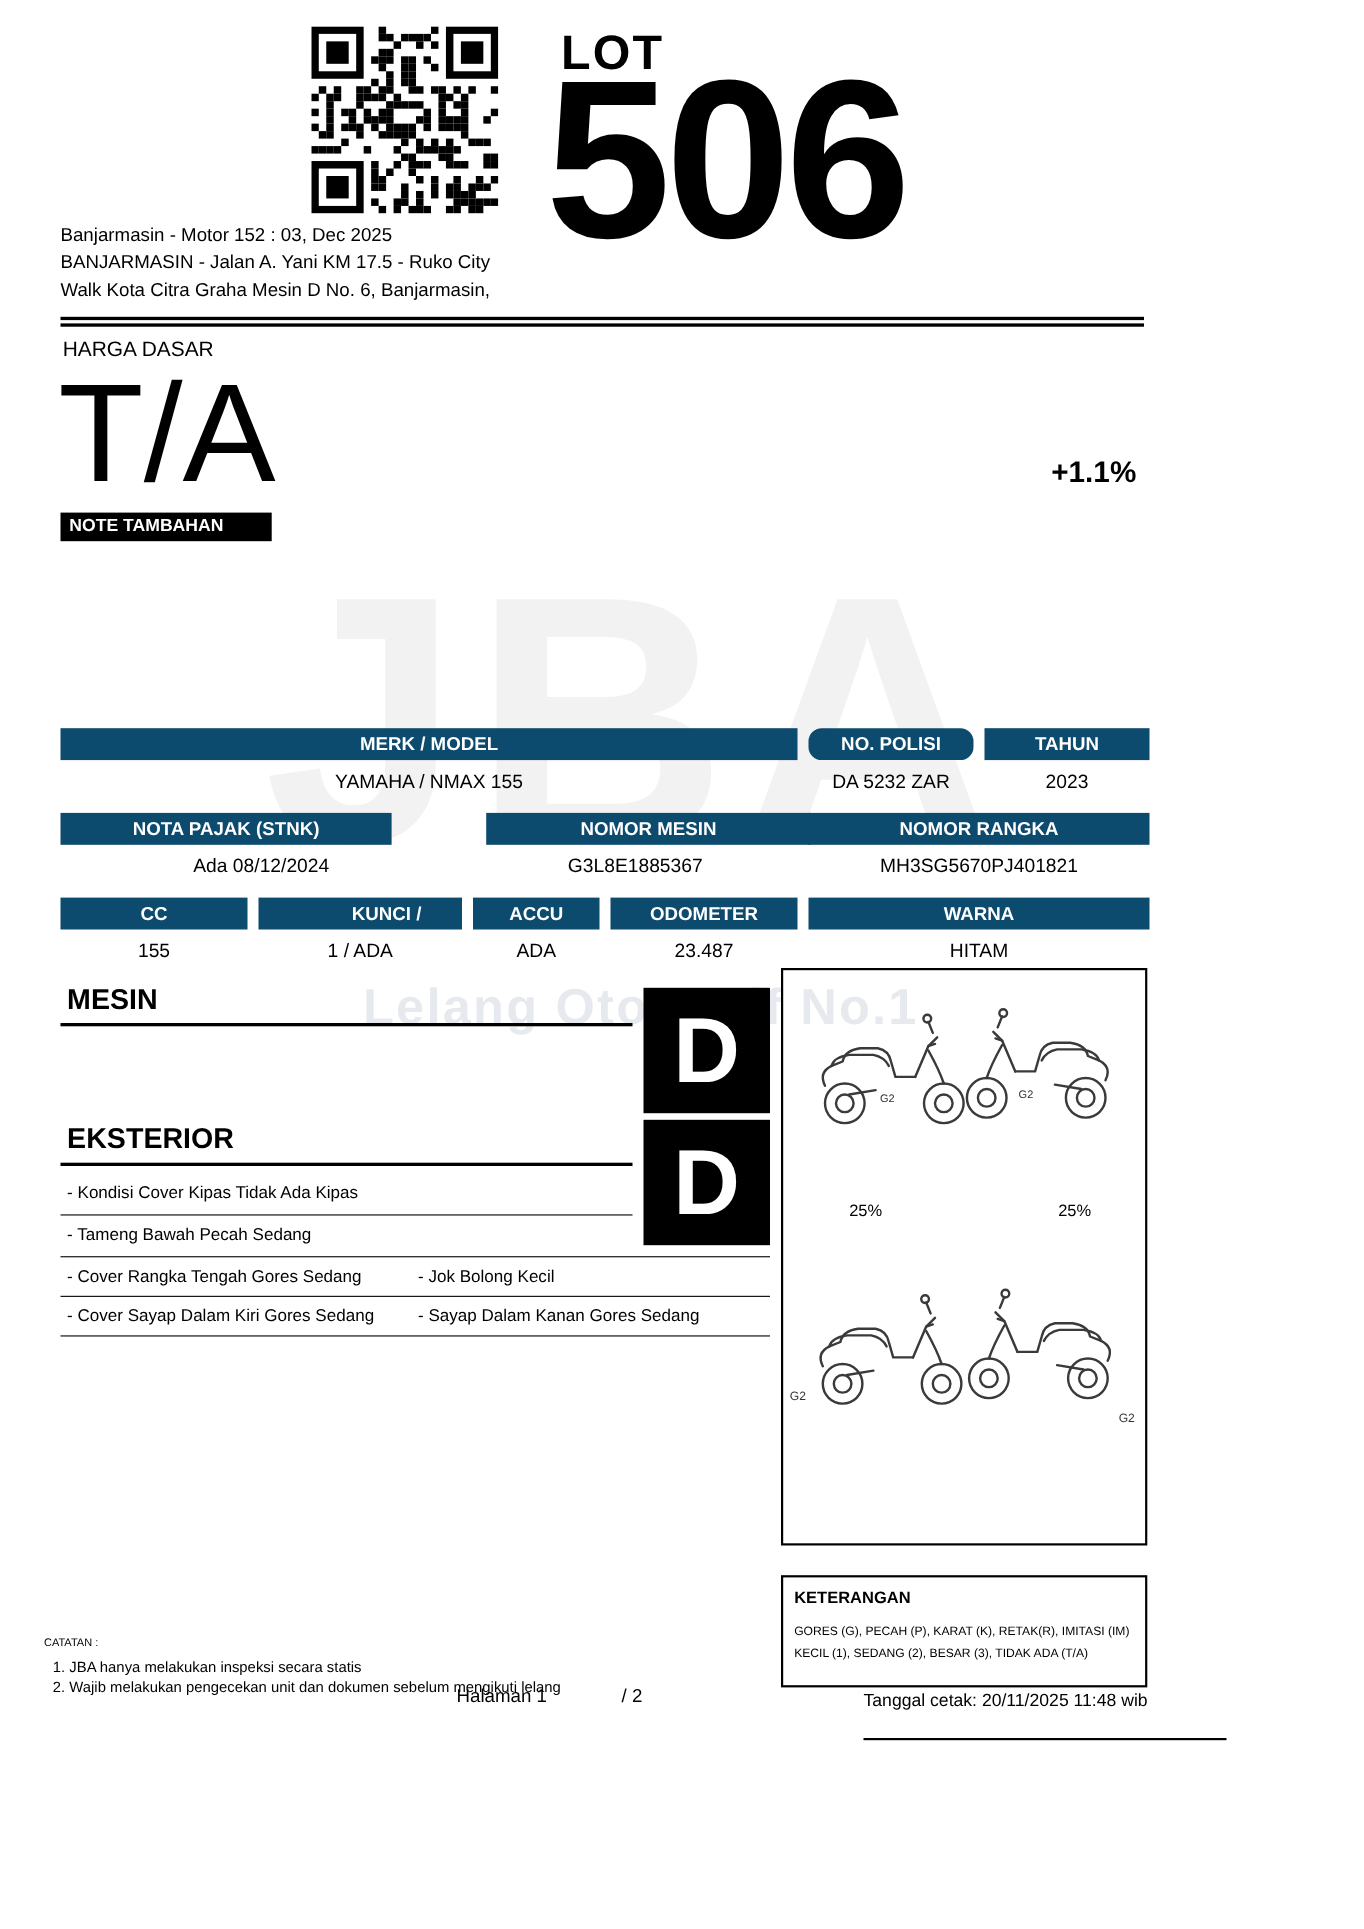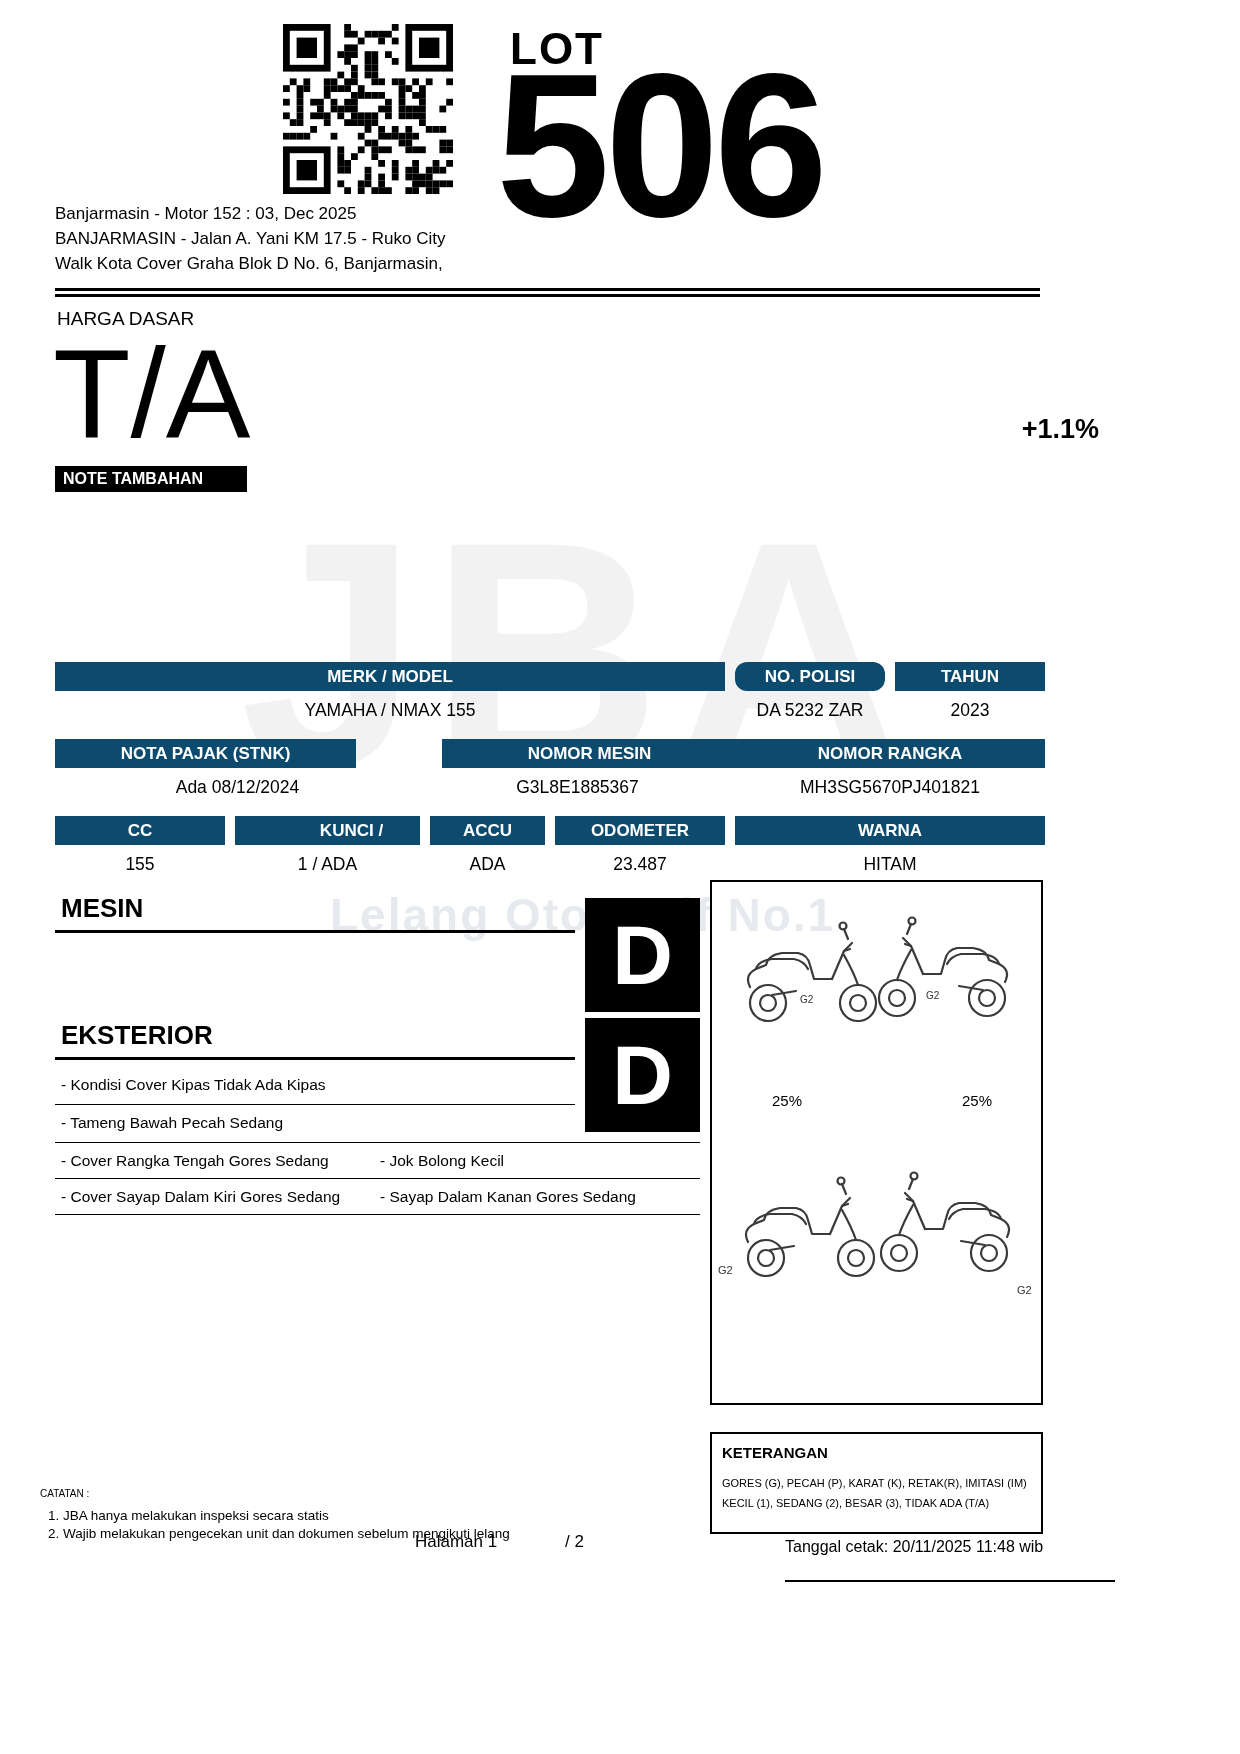--- a/index.html
+++ b/index.html
@@ -21,21 +21,21 @@
   .hdr-text { font-size:17px; line-height:25px; }
   .hdr-line1 { left:55px; top:201px; }
   .hdr-line2 { left:55px; top:226px; }
   .hdr-line3 { left:55px; top:251px; }
   .double-rule { left:55px; top:288px; width:985px; height:9px;
                  border-top:3px solid #000; border-bottom:3px solid #000; }
 
   
   .harga-label { left:57px; top:308px; font-size:19px; }
   .price-value { left:53px; top:330px; font-size:127px; line-height:1; }
-  .price-increment { left:984px; top:414px; width:115px; font-size:27px; font-weight:bold; text-align:right; }
+  .price-increment { left:918px; top:414px; width:115px; font-size:27px; font-weight:bold; text-align:right; }
 
   
   .note-label { left:55px; top:466px; width:192px; height:26px; background:#000; color:#fff;
                 font-size:16px; font-weight:bold; line-height:26px; padding-left:8px; }
   .note-box { left:55px; top:492px; width:962px; height:118px; border:2px solid #000;
               font-size:17px; padding:3px 6px; }
 
   
   .thead { position:absolute; height:29px; background:#0c4a6e; color:#fff; font-weight:bold;
            font-size:17px; text-align:center; line-height:29px; }
@@ -314,21 +314,21 @@
       <rect x="129.2" y="6.8" width="34" height="34" fill="#fff"></rect>
       <rect x="136" y="13.6" width="20.4" height="20.4" fill="#000"></rect>
       <rect x="0" y="122.39999999999999" width="47.6" height="47.6" fill="#000"></rect>
       <rect x="6.8" y="129.2" width="34" height="34" fill="#fff"></rect>
       <rect x="13.6" y="136" width="20.4" height="20.4" fill="#000"></rect>
     </svg>
   <div class="abs lot-label">LOT</div>
   <div class="abs lot-number">506</div>
   <div class="abs hdr-text hdr-line1">Banjarmasin - Motor 152 : 03, Dec 2025</div>
   <div class="abs hdr-text hdr-line2">BANJARMASIN - Jalan A. Yani KM 17.5 - Ruko City</div>
-  <div class="abs hdr-text hdr-line3">Walk Kota Cover Graha Blok D No. 6, Banjarmasin,</div>
+  <div class="abs hdr-text hdr-line3">Walk Kota Citra Graha Mesin D No. 6, Banjarmasin,</div>
   <div class="abs double-rule"></div>
 
   <div class="abs harga-label">HARGA DASAR</div>
   <div class="abs price-value">T/A</div>
   <div class="abs price-increment">+1.1%</div>
 
   <div class="abs note-label">NOTE TAMBAHAN</div>
 
   <div class="thead b-merk">MERK / MODEL</div>
   <div class="thead b-pol">NO. POLISI</div>

